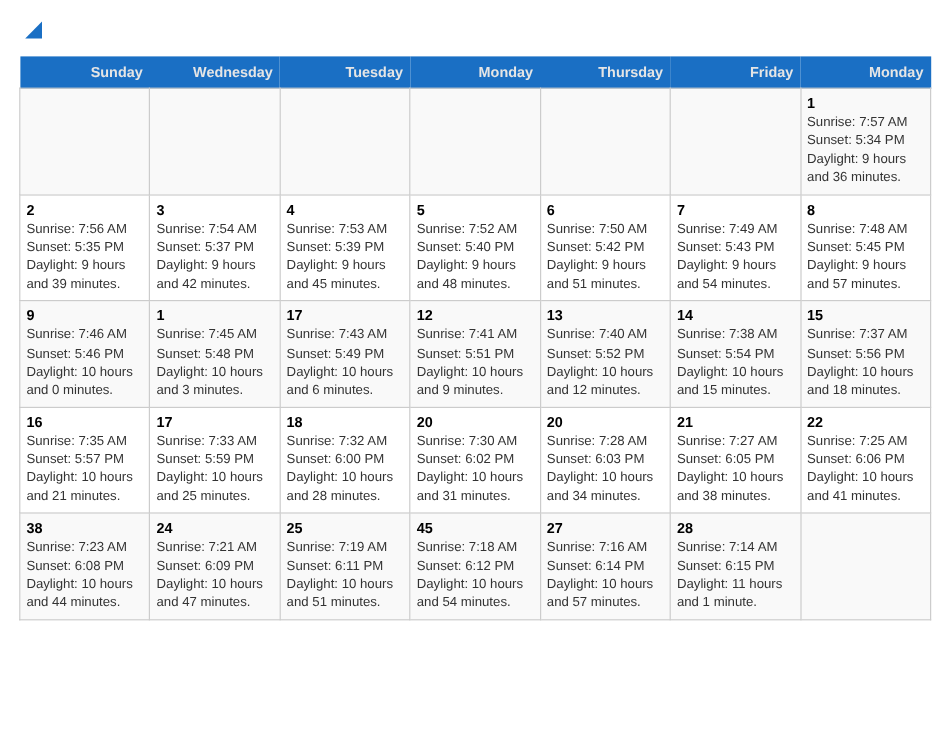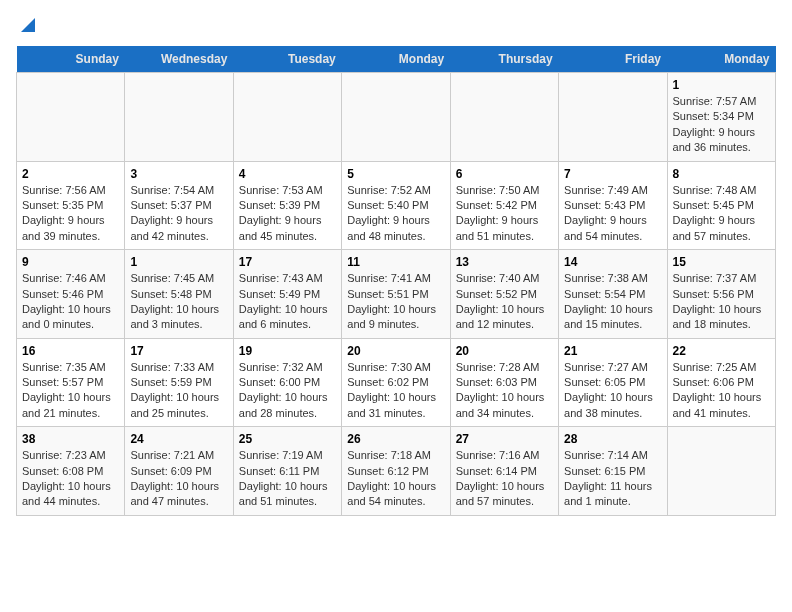--- a/index.html
+++ b/index.html
@@ -173,21 +173,21 @@
         </td>
         <td>
           <span class="day-number">1</span>
           <div class="day-info">Sunrise: 7:45 AM<br>Sunset: 5:48 PM<br>Daylight: 10 hours and 3 minutes.</div>
         </td>
         <td>
           <span class="day-number">17</span>
           <div class="day-info">Sunrise: 7:43 AM<br>Sunset: 5:49 PM<br>Daylight: 10 hours and 6 minutes.</div>
         </td>
         <td>
-          <span class="day-number">11</span>
+          <span class="day-number">12</span>
           <div class="day-info">Sunrise: 7:41 AM<br>Sunset: 5:51 PM<br>Daylight: 10 hours and 9 minutes.</div>
         </td>
         <td>
           <span class="day-number">13</span>
           <div class="day-info">Sunrise: 7:40 AM<br>Sunset: 5:52 PM<br>Daylight: 10 hours and 12 minutes.</div>
         </td>
         <td>
           <span class="day-number">14</span>
           <div class="day-info">Sunrise: 7:38 AM<br>Sunset: 5:54 PM<br>Daylight: 10 hours and 15 minutes.</div>
         </td>
@@ -199,21 +199,21 @@
       <tr>
         <td>
           <span class="day-number">16</span>
           <div class="day-info">Sunrise: 7:35 AM<br>Sunset: 5:57 PM<br>Daylight: 10 hours and 21 minutes.</div>
         </td>
         <td>
           <span class="day-number">17</span>
           <div class="day-info">Sunrise: 7:33 AM<br>Sunset: 5:59 PM<br>Daylight: 10 hours and 25 minutes.</div>
         </td>
         <td>
-          <span class="day-number">19</span>
+          <span class="day-number">18</span>
           <div class="day-info">Sunrise: 7:32 AM<br>Sunset: 6:00 PM<br>Daylight: 10 hours and 28 minutes.</div>
         </td>
         <td>
           <span class="day-number">20</span>
           <div class="day-info">Sunrise: 7:30 AM<br>Sunset: 6:02 PM<br>Daylight: 10 hours and 31 minutes.</div>
         </td>
         <td>
           <span class="day-number">20</span>
           <div class="day-info">Sunrise: 7:28 AM<br>Sunset: 6:03 PM<br>Daylight: 10 hours and 34 minutes.</div>
         </td>
@@ -233,21 +233,21 @@
         </td>
         <td>
           <span class="day-number">24</span>
           <div class="day-info">Sunrise: 7:21 AM<br>Sunset: 6:09 PM<br>Daylight: 10 hours and 47 minutes.</div>
         </td>
         <td>
           <span class="day-number">25</span>
           <div class="day-info">Sunrise: 7:19 AM<br>Sunset: 6:11 PM<br>Daylight: 10 hours and 51 minutes.</div>
         </td>
         <td>
-          <span class="day-number">26</span>
+          <span class="day-number">45</span>
           <div class="day-info">Sunrise: 7:18 AM<br>Sunset: 6:12 PM<br>Daylight: 10 hours and 54 minutes.</div>
         </td>
         <td>
           <span class="day-number">27</span>
           <div class="day-info">Sunrise: 7:16 AM<br>Sunset: 6:14 PM<br>Daylight: 10 hours and 57 minutes.</div>
         </td>
         <td>
           <span class="day-number">28</span>
           <div class="day-info">Sunrise: 7:14 AM<br>Sunset: 6:15 PM<br>Daylight: 11 hours and 1 minute.</div>
         </td>

